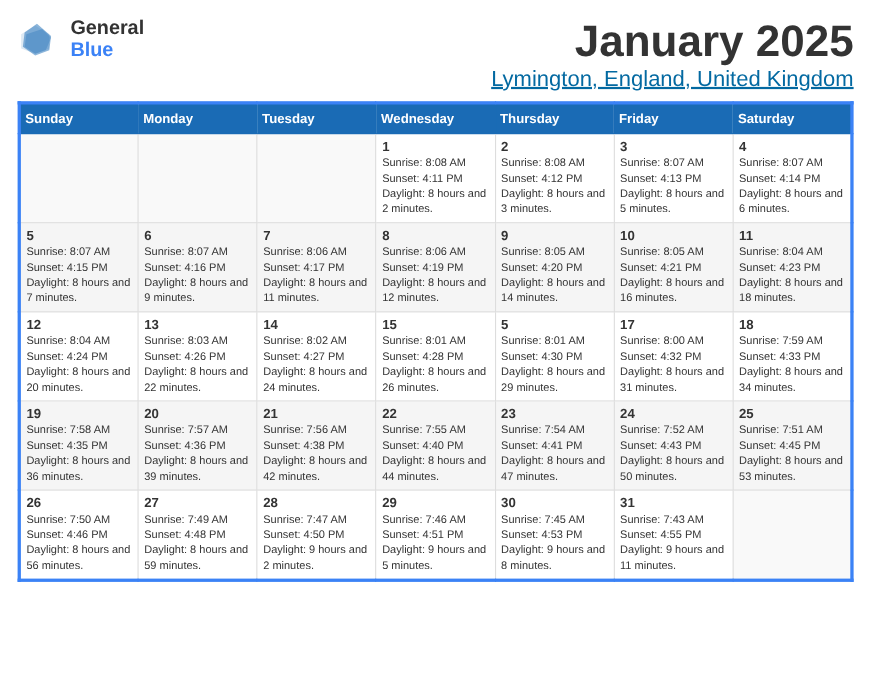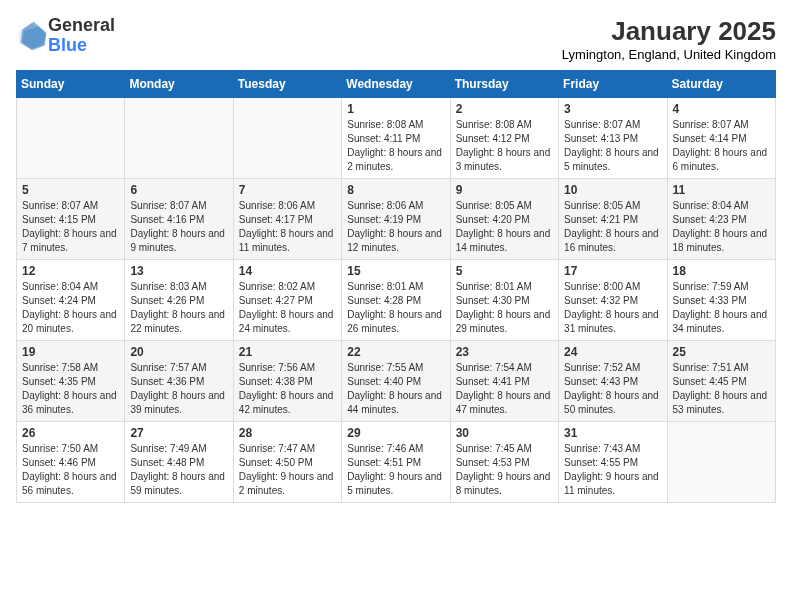--- a/index.html
+++ b/index.html
@@ -12,21 +12,21 @@
     }
     .header {
       display: flex;
       justify-content: space-between;
       align-items: flex-start;
       margin-bottom: 8px;
     }
     .logo {
       display: flex;
       align-items: center;
-      gap: 0;
+      gap: 16px;
     }
     .logo-text {
       display: flex;
       flex-direction: column;
       line-height: 1.1;
     }
     .logo-general {
       font-size: 18px;
       font-weight: bold;
       color: #333;
@@ -37,32 +37,33 @@
       color: #3b82f6;
     }
     .logo-icon {
       width: 32px;
       height: 32px;
     }
     .title-block {
       text-align: right;
     }
     .month-title {
-      font-size: 26px;
+      font-size: 40px;
       font-weight: bold;
       color: #333;
     }
     .location {
-      font-size: 13px;
-      color: #000000;
+      font-size: 20px;
+      color: #0369a1;
+      text-decoration: underline;
     }
     .calendar {
       width: 100%;
       border-collapse: collapse;
-      border: 1px solid #3b82f6;
+      border: 3px solid #3b82f6;
     }
     .calendar th {
       background-color: #1a6bb5;
       color: #fff;
       font-size: 12px;
       font-weight: bold;
       padding: 6px 4px;
       text-align: left;
       border: 1px solid #1a6bb5;
     }

